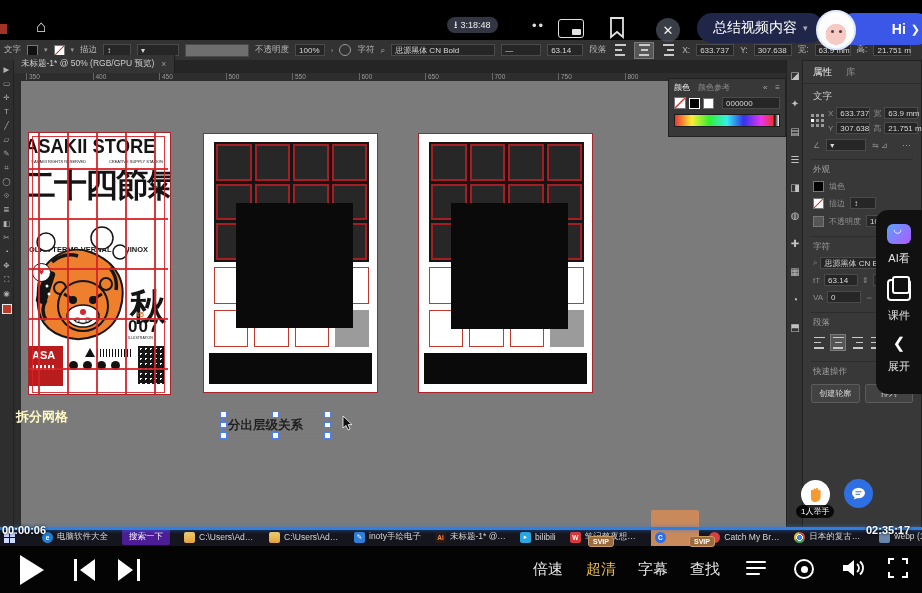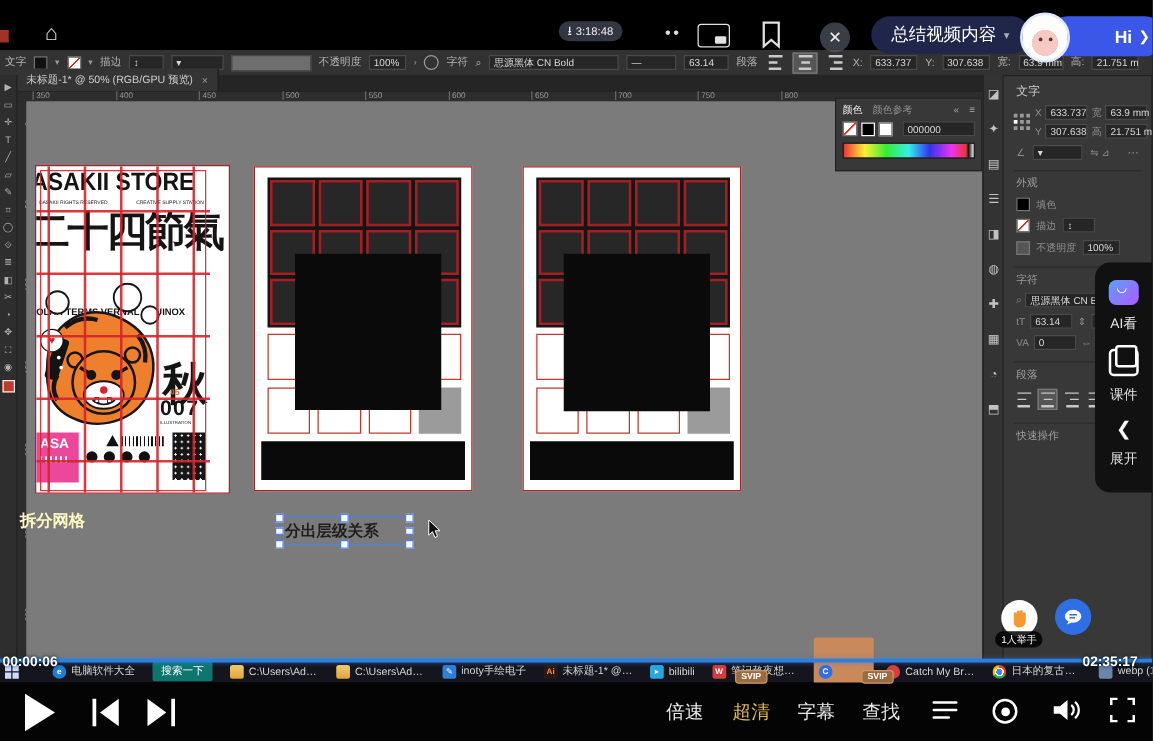--- a/index.html
+++ b/index.html
@@ -69,21 +69,21 @@
   .handbadge{background:#000000d9;color:#fff;font-size:8px;border-radius:7px;padding:1px 5px;white-space:nowrap;}
   
   .taskbar{background:#15151e;display:flex;align-items:center;gap:23px;padding-left:4px;box-sizing:border-box;}
   .titem{display:flex;align-items:center;gap:4px;padding:2px 4px;max-width:74px;flex:none;}
   .titem.active{background:#c9895b;border-radius:2px;}
   .titem .tlb{color:#d6d6d6;font-size:8.5px;white-space:nowrap;overflow:hidden;text-overflow:ellipsis;max-width:56px;}
   .titem.active .tlb{color:#1d1d1d;margin-top:40px;}
   .tic{width:11px;height:11px;border-radius:2px;flex:none;display:flex;align-items:center;justify-content:center;font-size:6.5px;color:#fff;font-weight:bold;}
   .startic{display:grid;grid-template-columns:5px 5px;gap:1px;}
   .startic b{width:5px;height:5px;background:#cfd8ff;}
-  .searchlb{background:#0f766e;color:#fff !important;padding:2px 7px;border-radius:2px;max-width:none !important;text-align:center;}
+  .searchlb{background:#4c1d95;color:#fff !important;padding:2px 7px;border-radius:2px;max-width:none !important;text-align:center;}
   .timetx{color:#fff;font-size:11px;font-weight:bold;text-shadow:0 0 3px #000;}
   .ctrl-label{color:#e8e8e8;font-size:15px;}
   .svip{background:#9c6a3f;border:1px solid #c89a64;color:#fff;font-size:7px;font-weight:bold;border-radius:3px;padding:1px 4px;}
   .ctl-line{display:block;height:2px;background:#fff;border-radius:1px;}
 </style>
 </head>
 <body>
 
 <div class="abs cbar" style="left:0;top:40px;width:922px;height:20px;gap:6px;padding-left:4px;">
   <span class="cblbl">文字</span>
@@ -176,21 +176,21 @@
     <span class="tool">✂</span>
     <span class="tool">◔</span>
     <span class="tool">✥</span>
     <span class="tool">⛶</span>
     <span class="tool">◉</span>
     <span style="width: 8px; height: 8px; background: rgb(192, 57, 43); border: 1px solid rgb(238, 238, 238);"></span>
   </div>
 
 <div class="abs canvas" style="left:21px;top:81px;width:765px;height:447px;"></div>
 
-<div class="abs poster" id="poster1" style="left:28px;top:132px;width:156px;height:263px;overflow:hidden;">
+<div class="abs poster" id="poster1" style="left:28px;top:132px;width:143px;height:263px;overflow:hidden;">
   <div class="p1t" style="left:-4px;top:2px;font-size:20px;font-weight:900;transform:scaleX(.92);transform-origin:left;">ASAKII STORE</div>
   <div class="p1t" style="left:2px;top:26px;font-size:4px;width:132px;display:flex;justify-content:space-between;">
     <span>©ASAKII RIGHTS RESERVED</span>
       <span>CREATIVE SUPPLY STATION</span>
   </div>
   <div class="p1t" style="left:-6px;top:30px;font-size:33px;font-weight:900;letter-spacing:-2px;">二十四節氣</div>
   <div class="p1t" style="left:0px;top:112px;font-size:7.5px;font-weight:900;">OLAR TERMS VERNAL EQUINOX</div>
   <div class="p1t" style="left:101px;top:150px;font-size:36px;font-weight:900;">秋</div>
 
   <svg class="abs" style="left:1px;top:93px;" width="106" height="120" viewBox="0 0 106 120">
@@ -213,21 +213,21 @@
     <circle cx="53" cy="86" r="3" fill="#d8262b"></circle>
     <path d="M44,94 q9,7 18,0" stroke="#161616" stroke-width="1.5" fill="none"></path>
     <rect x="46" y="92" width="3" height="4" fill="#fff" stroke="#161616" stroke-width=".7"></rect>
     <rect x="56" y="92" width="3" height="4" fill="#fff" stroke="#161616" stroke-width=".7"></rect>
   </svg>
   <div class="abs" style="left:3px;top:130px;width:17px;height:17px;border-radius:50%;background:#fff;border:1.5px solid #161616;color:#d8262b;font-size:9px;text-align:center;line-height:16px;">♥</div>
   <div class="p1t" style="left:107px;top:178px;font-size:7px;font-weight:bold;color:#e8762c;">#5</div>
   <div class="p1t" style="left:99px;top:184px;font-size:17px;font-weight:900;letter-spacing:1px;">007</div>
   <div class="p1t" style="left:99px;top:203px;font-size:3.5px;">ILLUSTRATION</div>
 
-  <div class="abs" style="left:0;top:213px;width:34px;height:40px;background:#ec4899;color:#fff;font-weight:900;font-size:11px;padding:3px 0 0 3px;box-sizing:border-box;">
+  <div class="abs" style="left:0;top:213px;width:34px;height:40px;background:#b91c1c;color:#fff;font-weight:900;font-size:11px;padding:3px 0 0 3px;box-sizing:border-box;">
     <span>ASA</span>
     <div style="margin-top:4px;width:22px;height:5px;background:repeating-linear-gradient(90deg,#fff 0 2px,transparent 2px 4px);"></div>
   </div>
   <div class="abs" style="left:68px;top:216px;width:34px;height:8px;background:repeating-linear-gradient(90deg,#111 0 1px,transparent 1px 3px);"></div>
   <div class="abs" style="left:56px;top:215px;width:0;height:0;border-left:5px solid transparent;border-right:5px solid transparent;border-bottom:9px solid #111;"></div>
   <div class="abs" style="left:40px;top:228px;display:flex;gap:5px;">
     <span style="width:9px;height:9px;border-radius:50%;background:#111;"></span>
     <span style="width:9px;height:9px;border-radius:50%;background:#111;"></span>
     <span style="width:9px;height:9px;border-radius:50%;background:#111;"></span>
     <span style="width:9px;height:9px;border-radius:50%;background:#111;"></span>
@@ -348,20 +348,24 @@
     <span class="sic">☰</span>
     <span class="sic">◨</span>
     <span class="sic">◍</span>
     <span class="sic">✚</span>
     <span class="sic">▦</span>
     <span class="sic">◔</span>
     <span class="sic">⬒</span>
   </div>
 
 <div class="abs panel" style="left:802px;top:60px;width:120px;height:468px;">
+  <div class="ptabs">
+    <span class="ptab on">属性</span>
+    <span class="ptab">库</span>
+  </div>
   <div style="padding:6px 10px 0;color:#cfcfcf;font-size:9.5px;">文字</div>
   <div style="display:flex;gap:4px;padding:4px 8px 0;align-items:center;">
     <span style="display:grid;grid-template-columns:repeat(3,3px);gap:2px;">
       <i style="background:#999;width:3px;height:3px;"></i>
         <i style="background:#999;width:3px;height:3px;"></i>
         <i style="background:#999;width:3px;height:3px;"></i>
         <i style="background:#fff;width:3px;height:3px;"></i>
         <i style="background:#999;width:3px;height:3px;"></i>
         <i style="background:#999;width:3px;height:3px;"></i>
         <i style="background:#999;width:3px;height:3px;"></i>
@@ -452,20 +456,24 @@
         <i style="width: 7px;"></i>
       </span>
       <span class="alico" style="align-items: flex-start;">
         <i style="width: 11px;"></i>
         <i style="width: 11px;"></i>
         <i style="width: 11px;"></i>
       </span>
     </div>
   <div style="border-top:1px solid #2c2c2c;margin:10px 8px 0;"></div>
   <div style="padding:4px 10px 0;" class="seclbl">快速操作</div>
+  <div style="display:flex;gap:5px;padding:6px 8px 0;">
+    <span class="qbtn" style="flex:1;">创建轮廓</span>
+    <span class="qbtn" style="flex:1;">排列</span>
+  </div>
 </div>
 
 <div class="abs" style="left:0;top:0;width:922px;height:48px;z-index:20;">
   <span class="abs" style="left:0;top:24px;width:7px;height:10px;background:#a33226;"></span>
   <span class="abs home-ic" style="left:36px;top:17px;">⌂</span>
   <span class="abs pill" style="left:447px;top:17px;">
     <span style="font-size:10px;">⭳</span>
     <span>3:18:48</span>
   </span>
   <span class="abs dots" style="left:532px;top:18px;">••</span>

